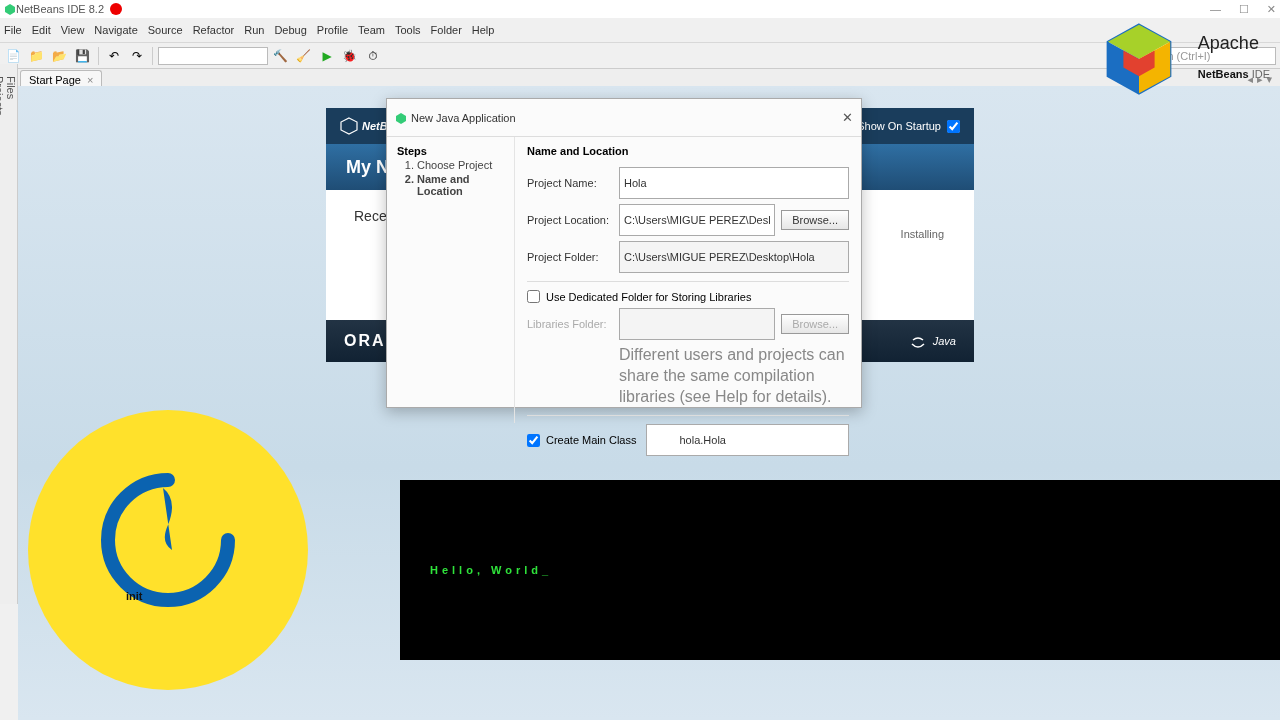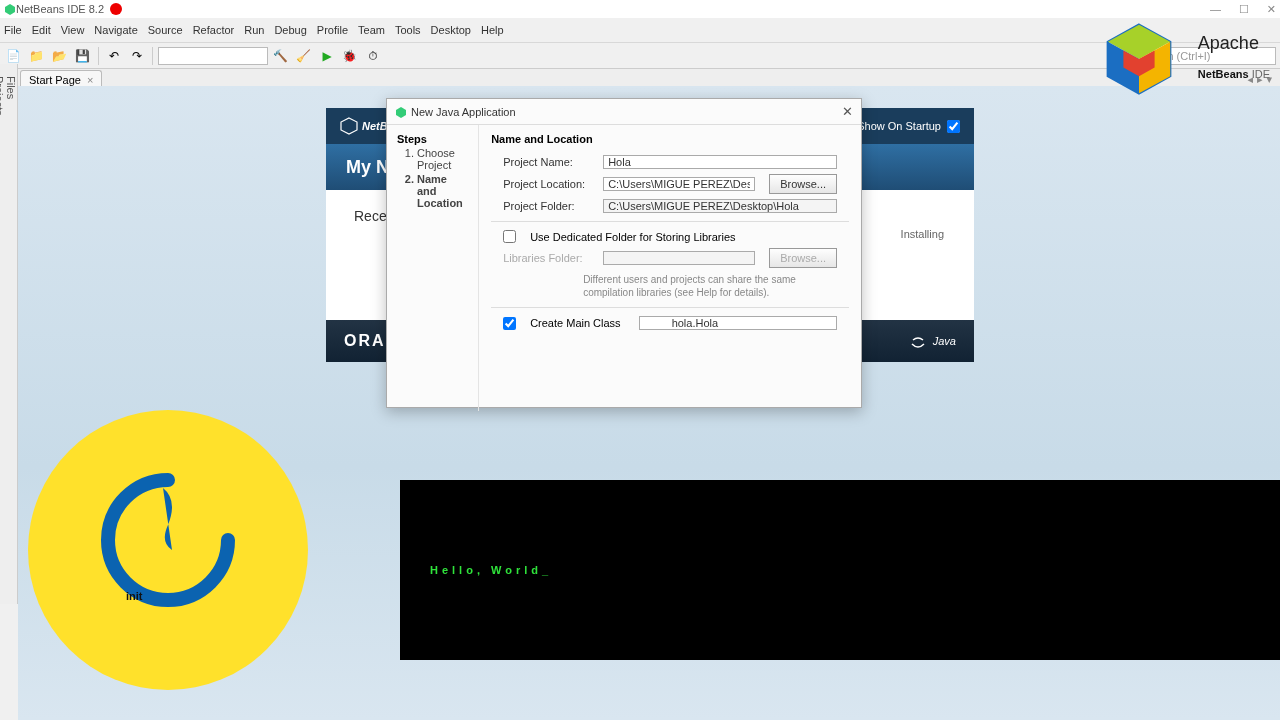--- a/index.html
+++ b/index.html
@@ -45,38 +45,38 @@
 .sp-show{margin-left:auto;padding:0 14px;display:flex;align-items:center;gap:6px}
 .sp-hero{height:46px;background:linear-gradient(#2f6fa3,#1f4d75);color:#fff;font-size:18px;font-weight:bold;display:flex;align-items:center;padding-left:20px}
 .sp-body{background:#fff;height:130px;padding:18px 28px;color:#333}
 .sp-body h3{font-size:14px;font-weight:normal;color:#333}
 .sp-foot{height:42px;background:linear-gradient(#234,#123);display:flex;align-items:center;padding:0 18px}
 .sp-foot .ora{color:#fff;font-size:16px;letter-spacing:2px;font-weight:bold}
 .sp-foot .jv{margin-left:auto;color:#fff;display:flex;align-items:center;gap:6px;font-style:italic;font-size:14px}
 
 
 .dialog{position:absolute;left:386px;top:98px;width:476px;height:310px;background:#fbfbfb;border:1px solid #aaa;box-shadow:0 4px 14px rgba(0,0,0,.25)}
-.dlg-title{height:26px;border-bottom:1px solid #ddd;display:flex;align-items:center;padding:12px 8px;color:#333}
+.dlg-title{height:38px;border-bottom:1px solid #ddd;display:flex;align-items:center;padding:12px 8px;color:#333}
 .dlg-title .x{margin-left:auto;color:#555;font-size:13px}
 .dlg-body{display:flex;height:calc(100% - 22px)}
 .dlg-left{width:128px;padding:8px 10px;border-right:1px solid #e4e4e4}
 .dlg-left h4{font-size:11px;font-weight:bold;margin-bottom:0}
 .dlg-left ol{list-style:decimal;padding-left:16px;color:#444}
 .dlg-left ol li{margin:2px 4px}
 .dlg-left ol li.cur{font-weight:bold}
 .dlg-right{flex:1;padding:8px 12px}
 .dlg-right h4{font-size:11px;font-weight:bold;margin-bottom:10px}
-.frow{display:flex;align-items:center;margin:5px 12px;gap:14px}
+.frow{display:flex;align-items:center;margin:5px 0;gap:6px}
 .flabel{width:86px;color:#333}
-.finput{flex:1;height:14px;border:1px solid #aaa;background:#fff;padding:0 4px;color:#333}
+.finput{flex:1;height:32px;border:1px solid #aaa;background:#fff;padding:0 4px;color:#333}
 .finput.ro{background:#f4f4f4}
 .fbtn{height:20px;padding:0 10px;border:1px solid #999;background:linear-gradient(#fefefe,#e6e6e6);color:#333}
 .fbtn.dis{color:#aaa}
 .hr{height:1px;background:#ddd;margin:8px 0}
-.hint{color:#888;font-size:10px;margin-left:92px;line-height:1.3}
+.hint{color:#888;font-size:16px;margin-left:92px;line-height:1.3}
 .chk{width:13px;height:13px}
 
 
 .apache{position:absolute;right:10px;top:20px;display:flex;align-items:center;gap:20px;background:transparent}
 .apache .cube{width:78px;height:78px}
 .apache .txt{font-family:Georgia,serif}
 .apache .txt .a{font-size:18px;color:#222}
 .apache .txt .n{font-size:26px;font-weight:bold;color:#111}
 .apache .txt .i{font-weight:normal;color:#666}
 
@@ -109,21 +109,21 @@
   <span>Edit</span>
   <span>View</span>
   <span>Navigate</span>
   <span>Source</span>
   <span>Refactor</span>
   <span>Run</span>
   <span>Debug</span>
   <span>Profile</span>
   <span>Team</span>
   <span>Tools</span>
-  <span>Desktop</span>
+  <span>Folder</span>
   <span>Help</span>
 </div>
 
 <div class="toolbar">
   <div class="tbtn">📄</div>
   <div class="tbtn">📁</div>
   <div class="tbtn">📂</div>
   <div class="tbtn">💾</div>
   <div class="tsep"></div>
   <div class="tbtn">↶</div>

